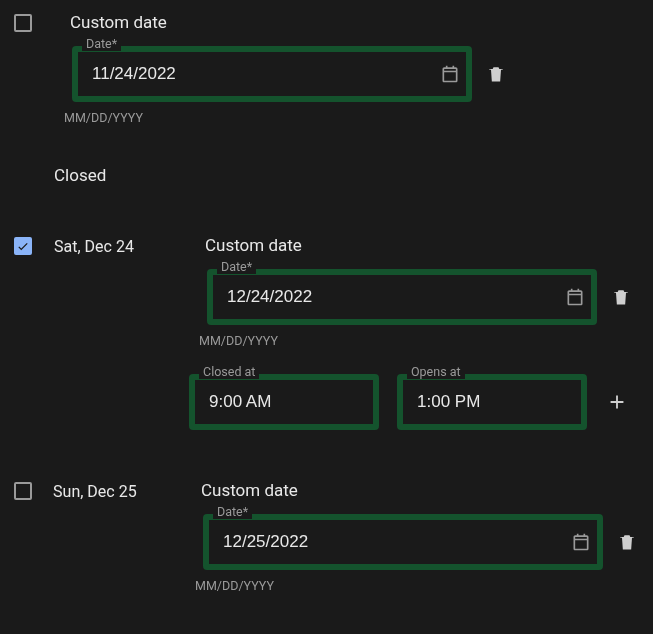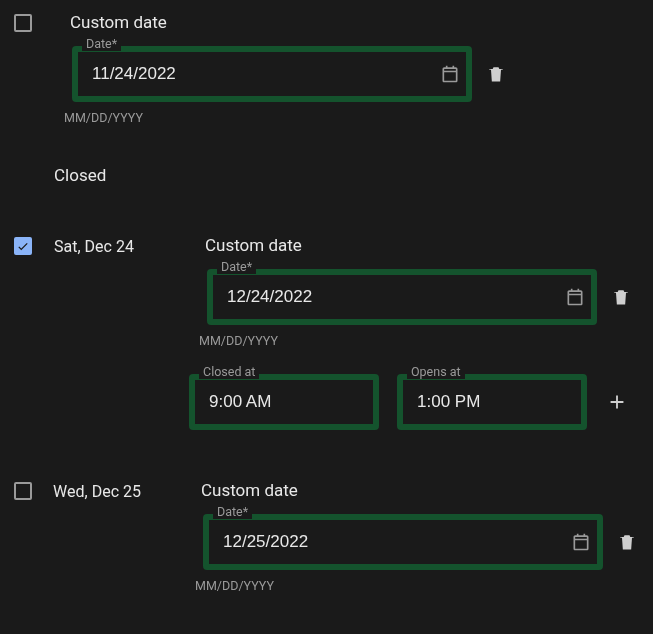--- a/index.html
+++ b/index.html
@@ -199,21 +199,21 @@
     </div>
   </div>
 </div>
 
 <div class="row">
   <div class="check-col">
     <div class="checkbox">
       
     </div>
   </div>
-  <div class="day-col">Wed, Dec 25</div>
+  <div class="day-col">Sun, Dec 25</div>
   <div class="content-col">
     <div class="section-title">Custom date</div>
     <div class="field-wrap">
       <div class="field full">
         <span class="float-label">Date*</span>
         <input class="text-input" value="12/25/2022" style="">
         <span class="trailing-icon">
           <svg width="20" height="20" viewBox="0 0 24 24" fill="currentColor">
               <path d="M7 2v2H5c-1.1 0-2 .9-2 2v14c0 1.1.9 2 2 2h14c1.1 0 2-.9 2-2V6c0-1.1-.9-2-2-2h-2V2h-2v2H9V2H7zm12 18H5V10h14v10zM5 8V6h14v2H5z"></path>
             </svg>

